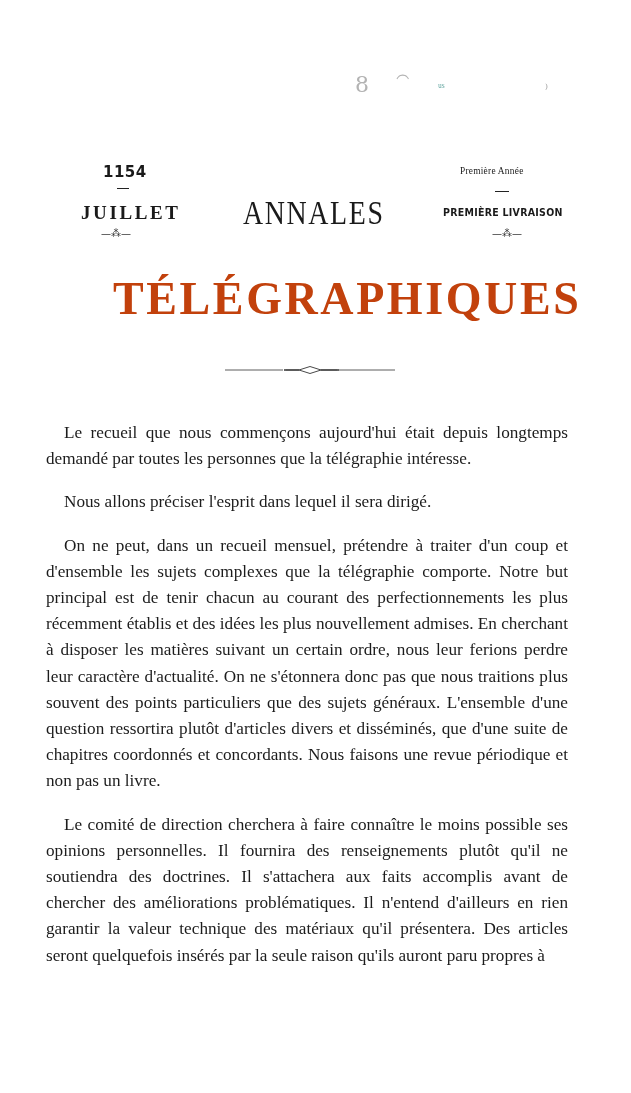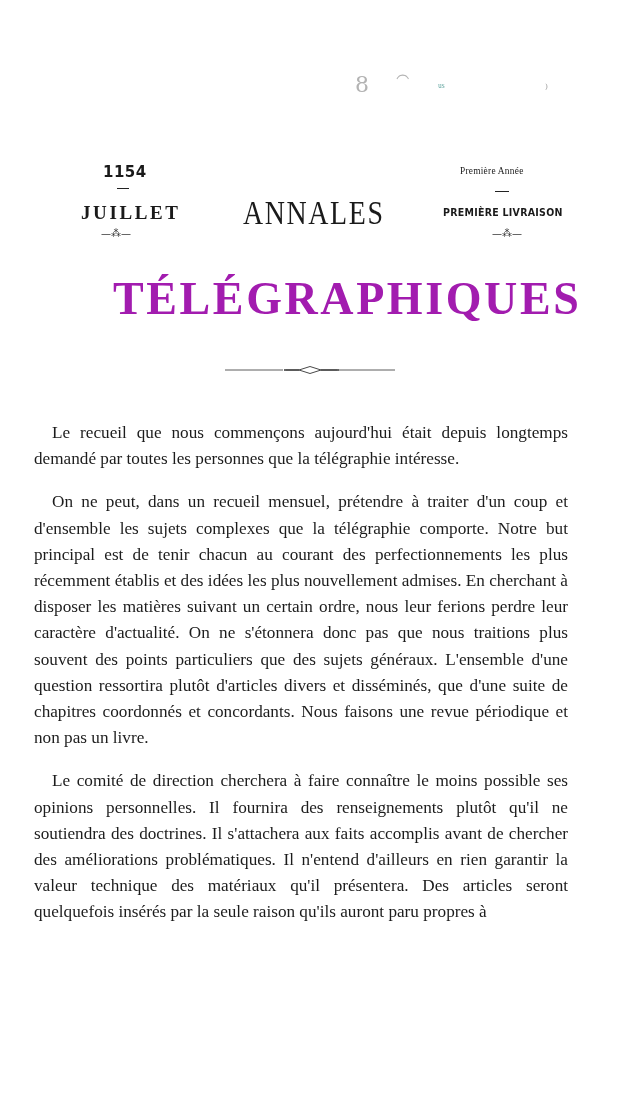--- a/index.html
+++ b/index.html
@@ -39,30 +39,30 @@
       transform: scaleX(0.85); transform-origin: left top;
     }
     .dash-right { left: 495px; top: 191px; width: 14px; height: 1.2px; background: #222; }
     .livraison {
       left: 443px; top: 206px; font-family: "DejaVu Sans", sans-serif; font-weight: bold;
       font-size: 10.5px; letter-spacing: 0.3px; transform: scaleX(0.9); transform-origin: left top;
     }
 
     .telegraphiques {
       left: 113px; top: 272px; font-size: 46px; font-weight: bold; letter-spacing: 2.6px;
-      font-family: "Liberation Serif", serif; color: #a21caf;
+      font-family: "Liberation Serif", serif; color: #c2410c;
     }
     .divider { left: 225px; top: 364px; width: 170px; height: 12px; }
 
     .body-text {
       left: 34px; top: 420px; width: 534px;
       font-size: 17.2px; line-height: 26.2px; text-align: justify;
       font-family: "Liberation Serif", serif; color: #1c1c1c;
     }
-    .body-text p { margin: 0 0 17px 0; text-indent: 18px; text-align-last: left; }
+    .body-text p { margin: 0 0 17px 12px; text-indent: 18px; text-align-last: left; }
   </style>
 </head>
 <body>
 
 <div class="abs scribble">8 ⁀</div>
 <div class="abs scribble2">ᵘˢ</div>
 <div class="abs scribble3">⁾</div>
 
 <div class="abs year">1154</div>
 <div class="abs dash-left"></div>
@@ -83,15 +83,16 @@
   <circle cx="60" cy="6" r="1" fill="#333"></circle>
   <line x1="61" y1="6" x2="74" y2="6" stroke="#333" stroke-width="1.6"></line>
   <path d="M74 6 L85 2.5 L96 6 L85 9.5 Z" fill="none" stroke="#333" stroke-width="0.9"></path>
   <line x1="96" y1="6" x2="112" y2="6" stroke="#333" stroke-width="1.6"></line>
   <circle cx="113" cy="6" r="1" fill="#333"></circle>
   <line x1="114" y1="6" x2="170" y2="6" stroke="#333" stroke-width="0.8"></line>
 </svg>
 
 <div class="abs body-text">
   <p>Le recueil que nous commençons aujourd'hui était depuis longtemps demandé par toutes les personnes que la télégraphie intéresse.</p>
+  <p>Nous allons préciser l'esprit dans lequel il sera dirigé.</p>
   <p>On ne peut, dans un recueil mensuel, prétendre à traiter d'un coup et d'ensemble les sujets complexes que la télégraphie comporte. Notre but principal est de tenir chacun au courant des perfectionnements les plus récemment établis et des idées les plus nouvellement admises. En cherchant à disposer les matières suivant un certain ordre, nous leur ferions perdre leur caractère d'actualité. On ne s'étonnera donc pas que nous traitions plus souvent des points particuliers que des sujets généraux. L'ensemble d'une question ressortira plutôt d'articles divers et disséminés, que d'une suite de chapitres coordonnés et concordants. Nous faisons une revue périodique et non pas un livre.</p>
   <p>Le comité de direction cherchera à faire connaître le moins possible ses opinions personnelles. Il fournira des renseignements plutôt qu'il ne soutiendra des doctrines. Il s'attachera aux faits accomplis avant de chercher des améliorations problématiques. Il n'entend d'ailleurs en rien garantir la valeur technique des matériaux qu'il présentera. Des articles seront quelquefois insérés par la seule raison qu'ils auront paru propres à</p>
 </div>
 
 </body></html>

